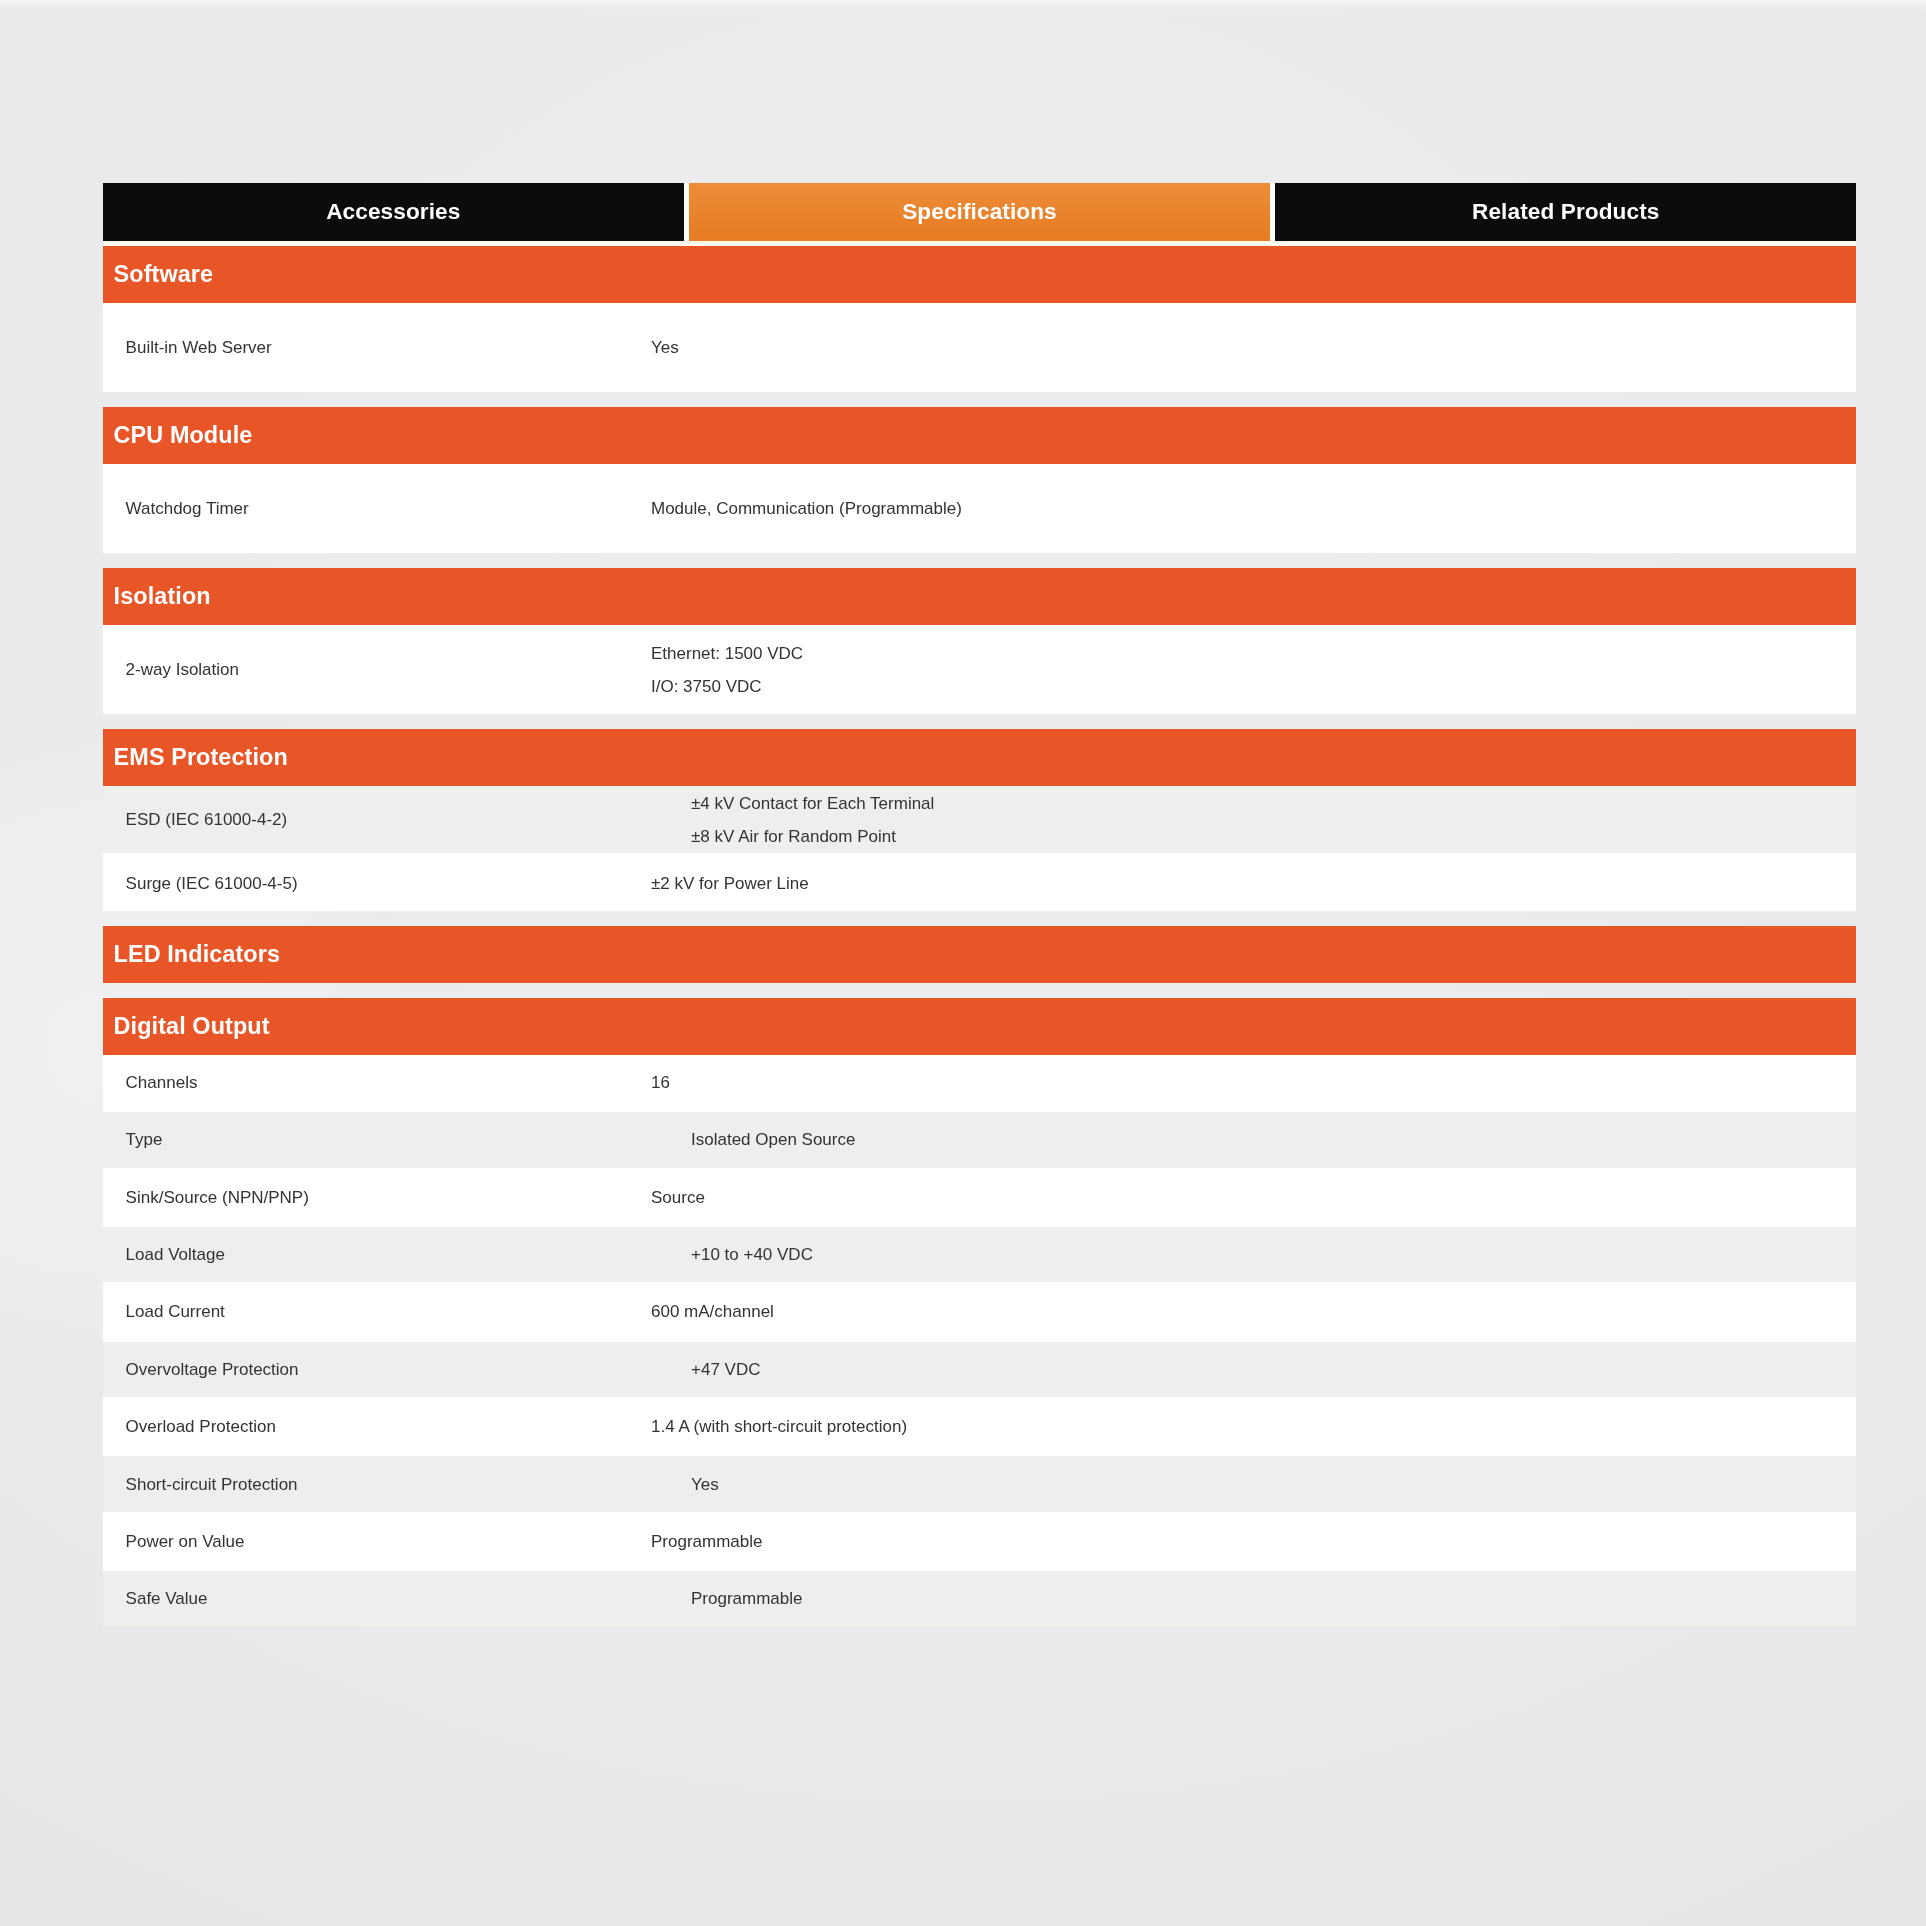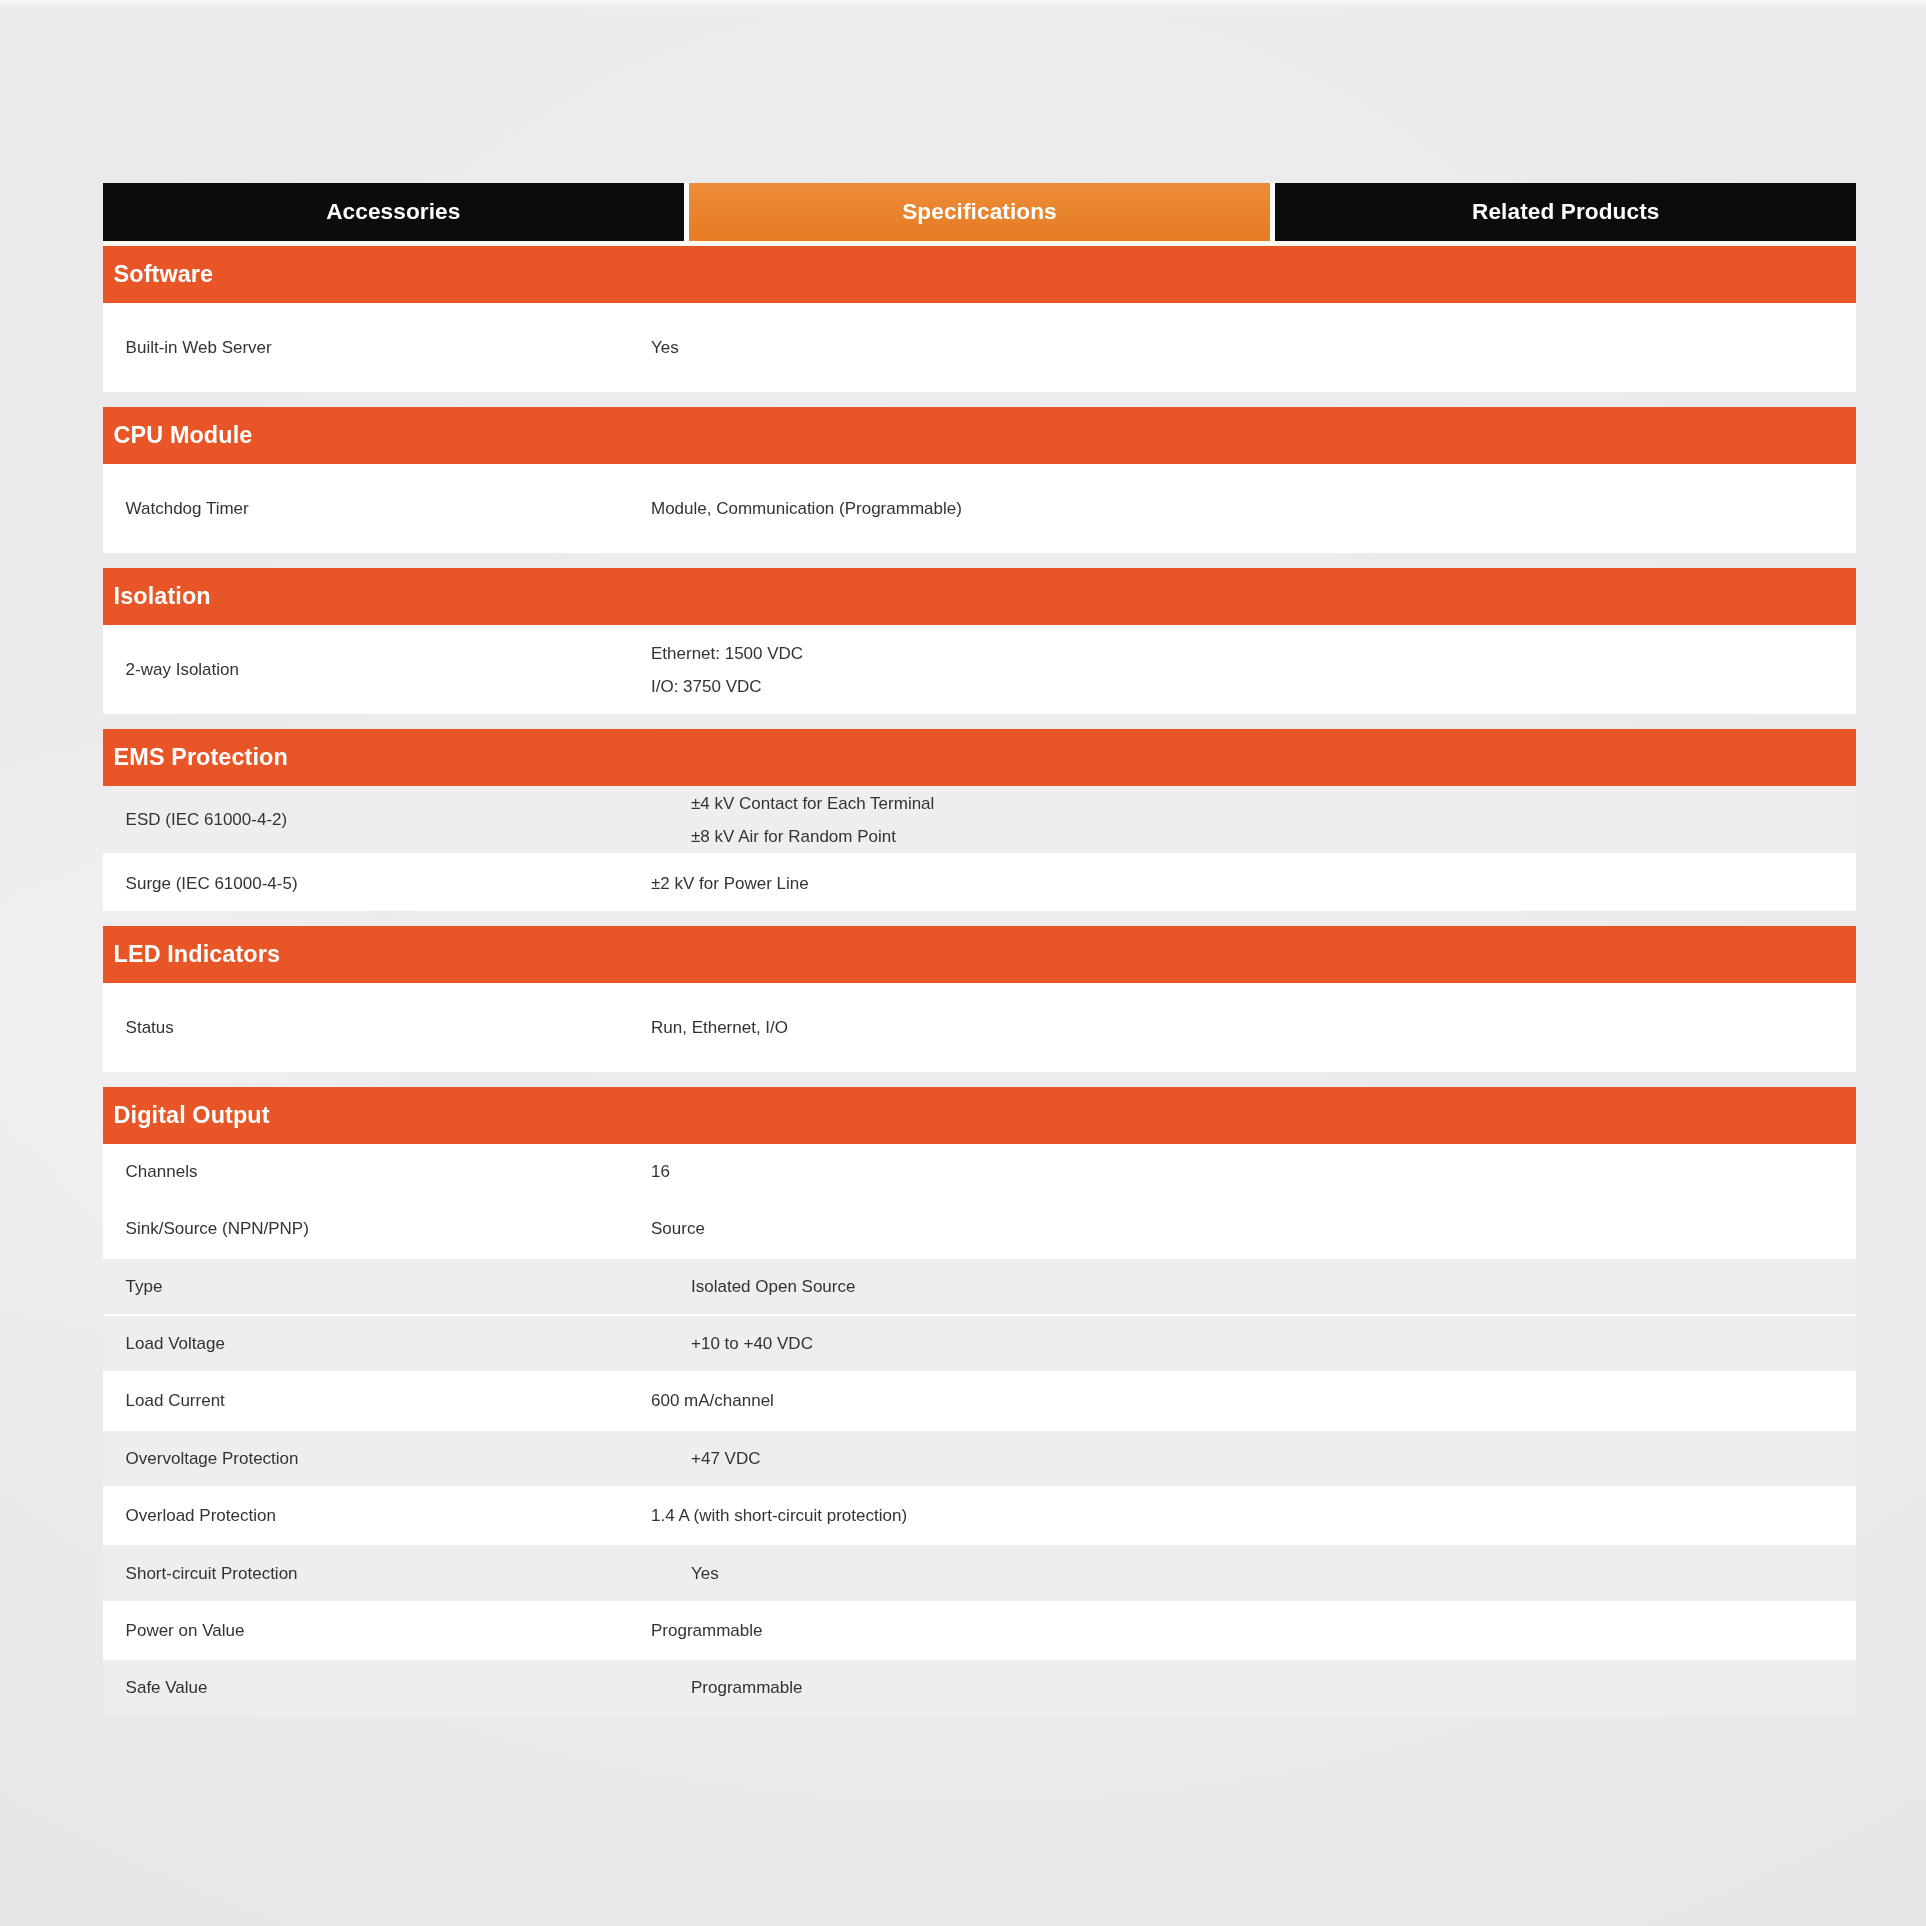--- a/index.html
+++ b/index.html
@@ -127,45 +127,39 @@
           </div>
           <div class="spec-row">
             <div class="cell-label">Surge (IEC 61000-4-5)</div>
             <div class="cell-value">
               <div class="value-line">±2 kV for Power Line</div>
             </div>
           </div>
         </div>
         <div class="section section-single">
           <div class="section-header">LED Indicators</div>
-          <div class="spec-row">
-            <div class="cell-label">Status</div>
-            <div class="cell-value">
-              <div class="value-line">Run, Ethernet, I/O</div>
-            </div>
-          </div>
         </div>
         <div class="section section-multi">
           <div class="section-header">Digital Output</div>
           <div class="spec-row">
             <div class="cell-label">Channels</div>
             <div class="cell-value">
               <div class="value-line">16</div>
             </div>
           </div>
+          <div class="spec-row alt">
+            <div class="cell-label">Type</div>
+            <div class="cell-value">
+              <div class="value-line">Isolated Open Source</div>
+            </div>
+          </div>
           <div class="spec-row">
             <div class="cell-label">Sink/Source (NPN/PNP)</div>
             <div class="cell-value">
               <div class="value-line">Source</div>
-            </div>
-          </div>
-          <div class="spec-row alt">
-            <div class="cell-label">Type</div>
-            <div class="cell-value">
-              <div class="value-line">Isolated Open Source</div>
             </div>
           </div>
           <div class="spec-row alt">
             <div class="cell-label">Load Voltage</div>
             <div class="cell-value">
               <div class="value-line">+10 to +40 VDC</div>
             </div>
           </div>
           <div class="spec-row">
             <div class="cell-label">Load Current</div>

